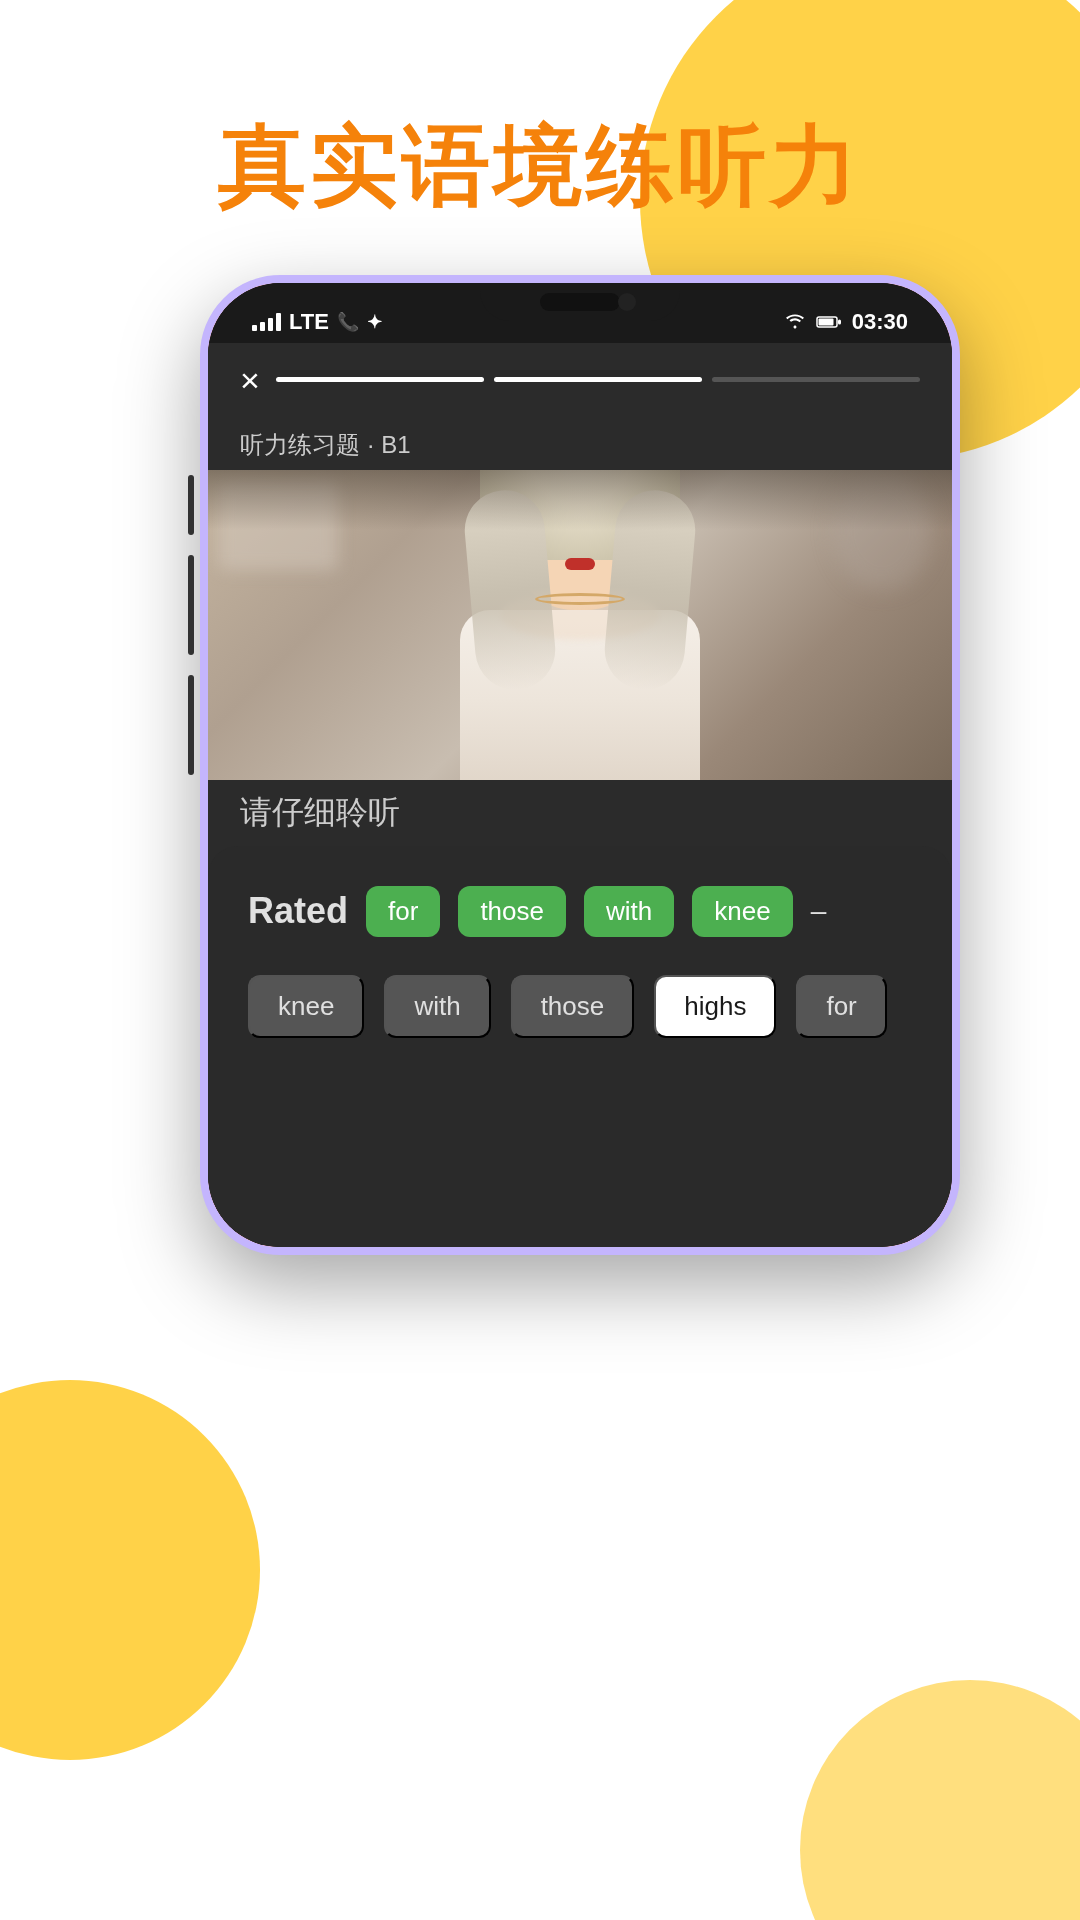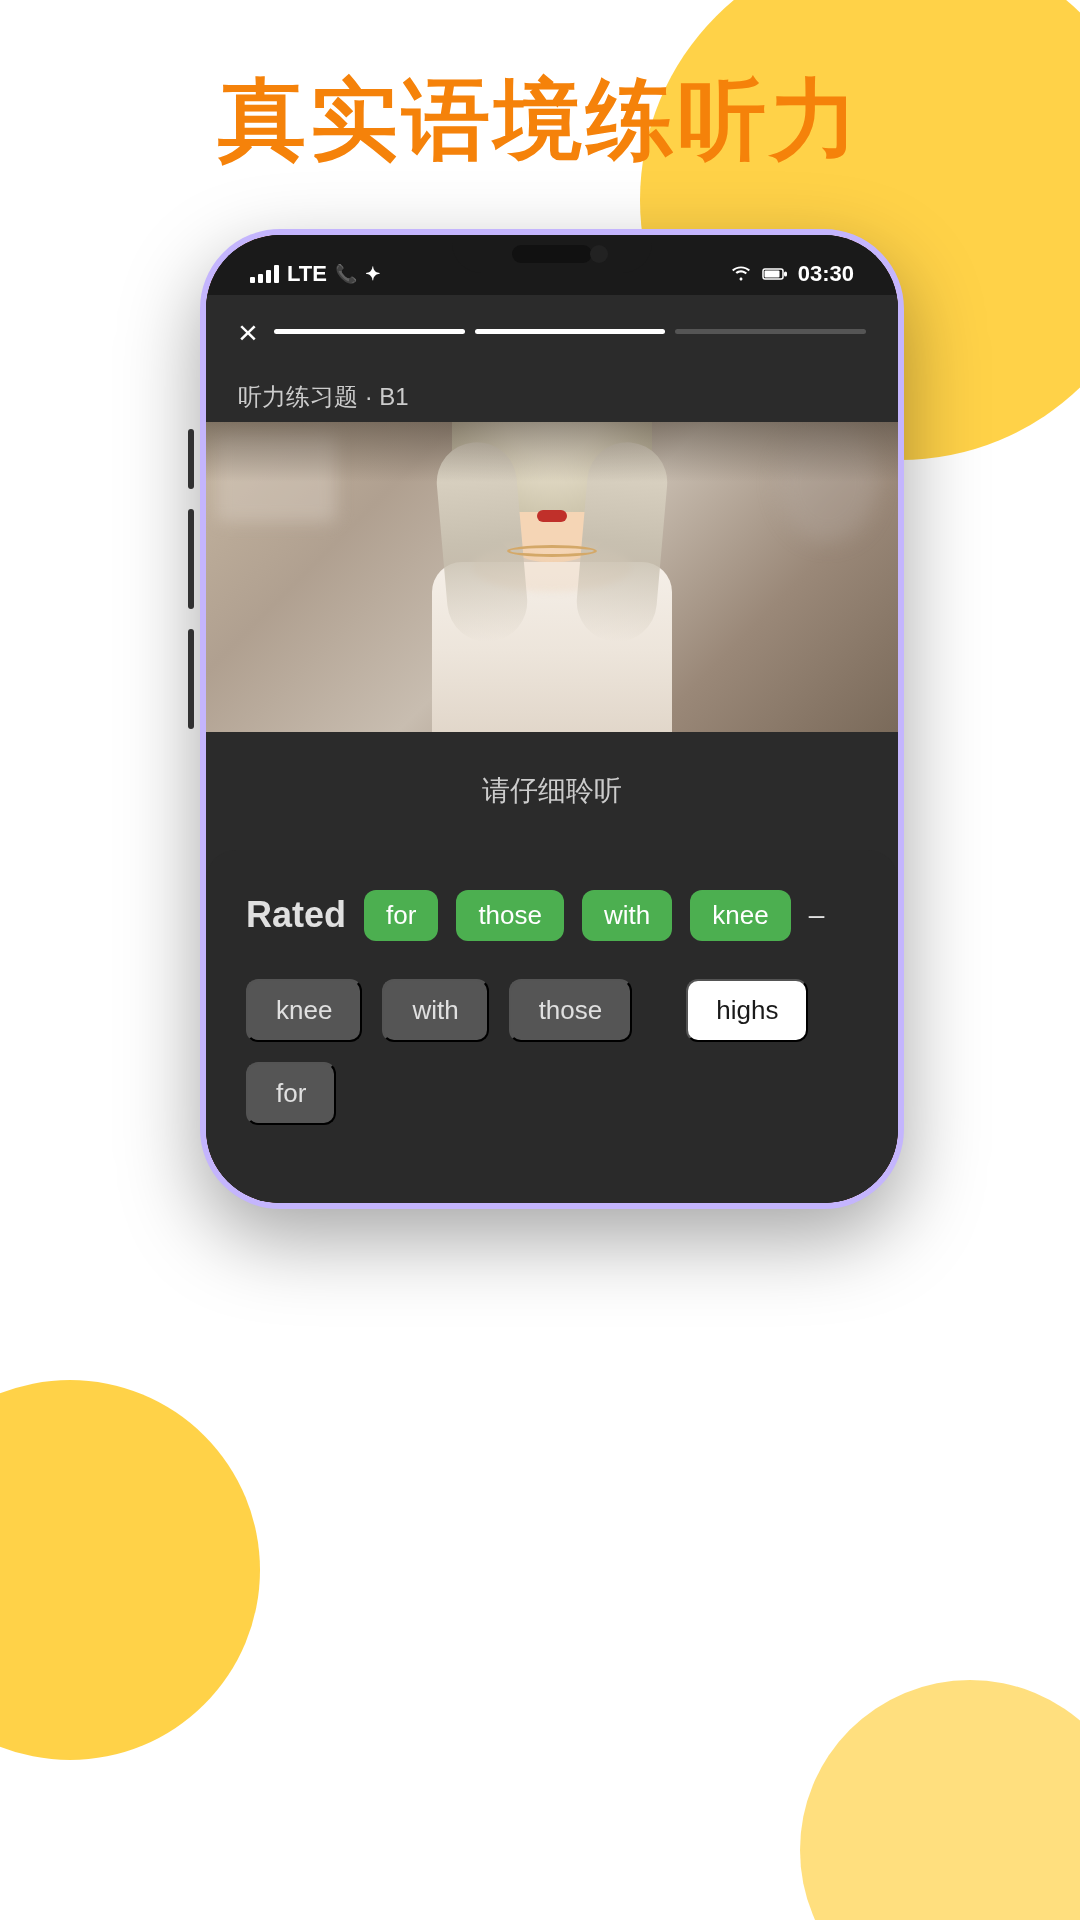--- a/index.html
+++ b/index.html
@@ -57,21 +57,21 @@
       z-index: 1;
       display: flex;
       flex-direction: column;
       align-items: center;
       width: 100%;
       height: 100%;
     }
 
     
     .header-section {
-      margin-top: 72px;
+      margin-top: 118px;
       text-align: center;
     }
 
     .title-main {
       font-size: 88px;
       font-weight: 800;
       color: #F5820A;
       letter-spacing: 4px;
       line-height: 1.1;
     }
@@ -85,25 +85,25 @@
     }
 
     
     .phone-wrapper {
       margin-top: 60px;
       position: relative;
       width: 680px;
     }
 
     .phone-frame {
-      width: 704px;
+      width: 760px;
       height: 980px;
       background: #fca5a5;
       border-radius: 80px;
-      border: 6px solid #c4b5fd;
+      border: 8px solid #c4b5fd;
       position: relative;
       overflow: hidden;
       box-shadow: 0 30px 80px rgba(0,0,0,0.35), inset 0 0 0 2px #444;
     }
 
     
     .phone-inner {
       width: 100%;
       height: 100%;
       background: #1c1c1e;
@@ -222,24 +222,24 @@
       width: 100%;
       height: 310px;
       background: linear-gradient(160deg, #c8b8a0 0%, #9e8a76 30%, #b8a890 60%, #888070 100%);
       position: relative;
       overflow: hidden;
       flex-shrink: 0;
     }
 
     
     .listen-instruction {
-      padding: 40px 32px;
-      text-align: center;
+      padding: 11px 32px;
+      text-align: left;
       color: #cccccc;
-      font-size: 28px;
+      font-size: 32px;
       background: #2b2b2b;
     }
 
     
     .answer-panel {
       background: #2a2a2a;
       border-radius: 30px 30px 0 0;
       padding: 40px 40px 50px 40px;
       flex: 1;
       display: flex;
@@ -308,21 +308,20 @@
       border-radius: 12px;
       padding: 14px 28px;
       font-size: 26px;
       font-weight: 500;
       cursor: pointer;
     }
 
     .word-choice-chip.selected {
       background: #ffffff;
       color: #1a1a1a;
-      margin-left: 34px;
     }
 
     
     .phone-side-btn-right {
       position: absolute;
       right: -12px;
       top: 220px;
       width: 6px;
       height: 80px;
       background: #3a3a3a;

